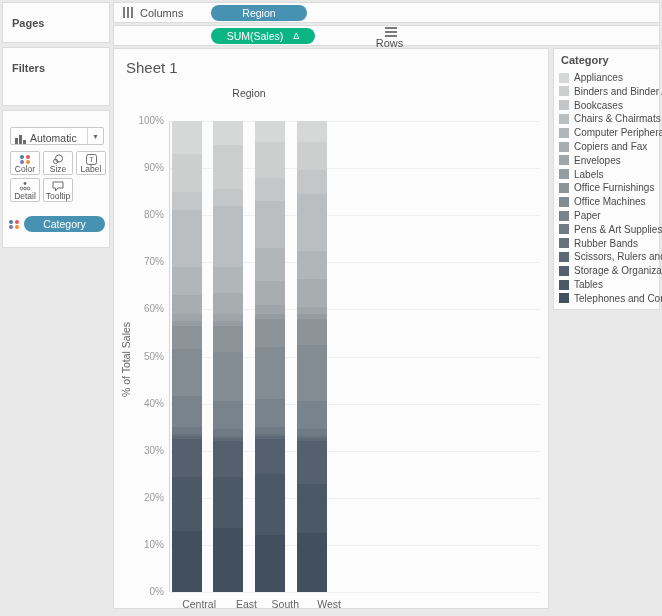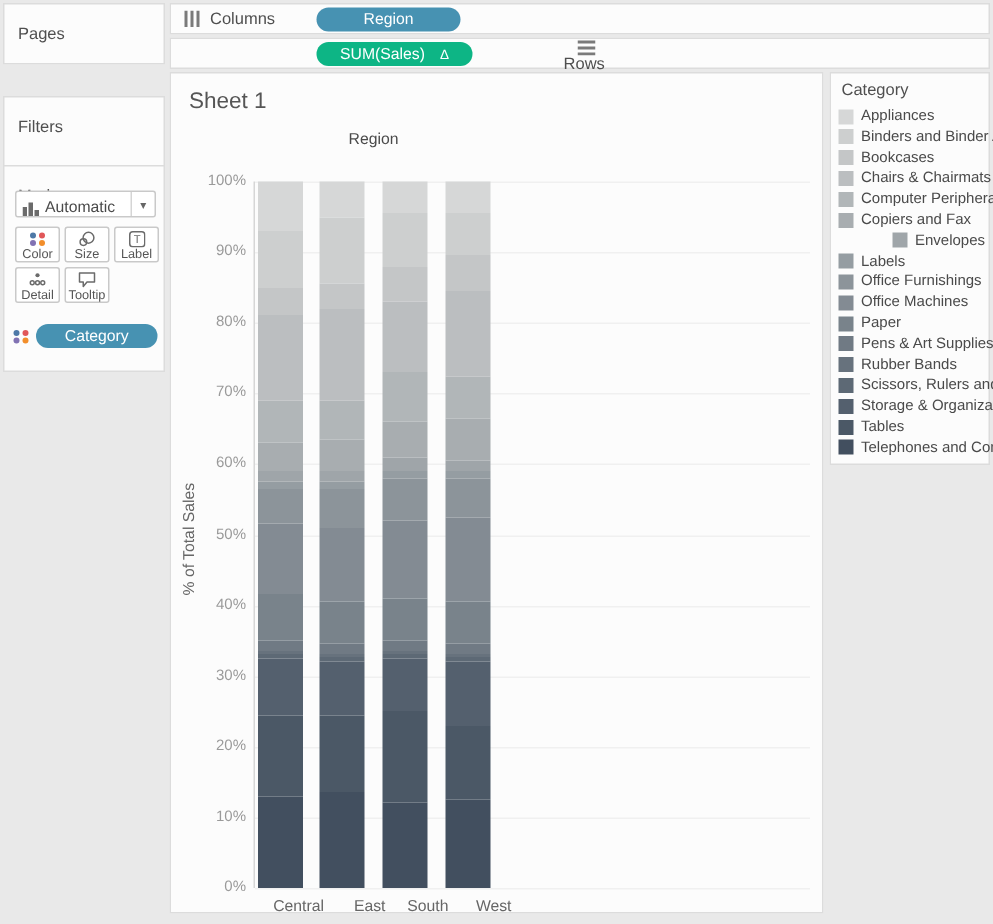--- a/index.html
+++ b/index.html
@@ -1,18 +1,18 @@
 <!DOCTYPE html>
 <html><head>
 <meta charset="utf-8">
 <style>
   html,body{margin:0;padding:0;background:#e9e9e9;font-family:"Liberation Sans","DejaVu Sans",sans-serif;}
   #app{position:relative;width:662px;height:616px;background:#e9e9e9;overflow:hidden;}
   .card{position:absolute;background:#fcfcfc;border:1px solid #dcdcdc;box-sizing:border-box;}
-  .panel-title{font-size:11px;color:#4f4f4f;padding:14px 0 0 9px;}
+  .panel-title{font-size:11px;color:#4f4f4f;padding:14px 0 0 9px;font-weight:bold;}
   
   .shelf{position:absolute;left:113px;width:547px;height:21px;background:#fcfcfc;border:1px solid #dcdcdc;box-sizing:border-box;display:flex;align-items:center;}
   .shelf-icon{margin-left:8px;width:12px;height:11px;flex:0 0 auto;}
   .shelf-label{font-size:11px;color:#4f4f4f;margin-left:6px;}
   .pill{position:absolute;height:16px;border-radius:8px;color:#fff;font-size:10.5px;display:flex;align-items:center;justify-content:center;top:2px;}
   
   .dropdown{position:absolute;left:7px;top:16px;width:94px;height:18px;background:#fff;border:1px solid #c9c9c9;border-radius:2px;display:flex;align-items:flex-end;box-sizing:border-box;}
   .dropdown .dd-text{font-size:10.5px;color:#4a4a4a;margin-left:4px;flex:1;}
   .dropdown .dd-caret{width:15px;height:100%;border-left:1px solid #d5d5d5;display:flex;align-items:center;justify-content:center;font-size:8px;color:#666;}
   .mark-btn{position:absolute;width:30px;height:24px;background:#fff;border:1px solid #c9c9c9;border-radius:2px;box-sizing:border-box;text-align:center;}
@@ -64,21 +64,21 @@
         <rect x="0" y="5" width="12" height="2" fill="#7a7a7a"></rect>
         <rect x="0" y="9" width="12" height="2" fill="#7a7a7a"></rect>
     </svg>
     <span class="shelf-label">Rows</span>
     <span class="pill" id="rows-pill" style="left: 97px; width: 104px; background: rgb(13, 181, 133);">
       <span>SUM(Sales)</span>
       <span style="margin-left:10px;font-size:9px;">Δ</span>
     </span>
   </div>
 
-  <div class="card" style="left:2px;top:64px;width:108px;height:59px;">
+  <div class="card" style="left:2px;top:47px;width:108px;height:59px;">
     <div class="panel-title">Filters</div>
   </div>
 
   <div class="card" style="left:2px;top:110px;width:108px;height:138px;">
     <div class="panel-title">Marks</div>
 
     <div class="dropdown">
       <svg width="11" height="10" viewBox="0 0 11 10" style="margin-left:4px;">
         <rect x="0" y="4" width="3" height="6" fill="#6b6b6b"></rect>
           <rect x="4" y="1" width="3" height="9" fill="#6b6b6b"></rect>
@@ -288,21 +288,21 @@
           <span class="legend-label">Chairs &amp; Chairmats</span>
         </div>
         <div class="legend-item" style="top: 77.2px;">
           <span class="legend-swatch" style="background: rgb(177, 182, 184);"></span>
           <span class="legend-label">Computer Peripherals</span>
         </div>
         <div class="legend-item" style="top: 91px;">
           <span class="legend-swatch" style="background: rgb(168, 173, 176);"></span>
           <span class="legend-label">Copiers and Fax</span>
         </div>
-        <div class="legend-item" style="top: 104.8px; margin-left: 36px;">
+        <div class="legend-item" style="top: 104.8px;">
           <span class="legend-swatch" style="background: rgb(159, 165, 169);"></span>
           <span class="legend-label">Envelopes</span>
         </div>
         <div class="legend-item" style="top: 118.6px;">
           <span class="legend-swatch" style="background: rgb(149, 157, 162);"></span>
           <span class="legend-label">Labels</span>
         </div>
         <div class="legend-item" style="top: 132.4px;">
           <span class="legend-swatch" style="background: rgb(140, 148, 154);"></span>
           <span class="legend-label">Office Furnishings</span>

